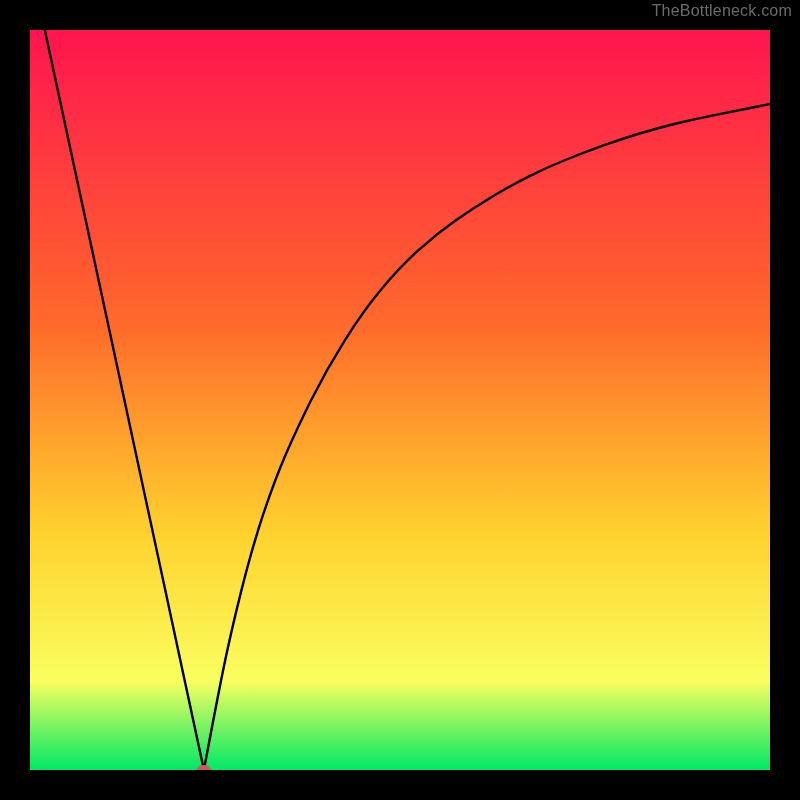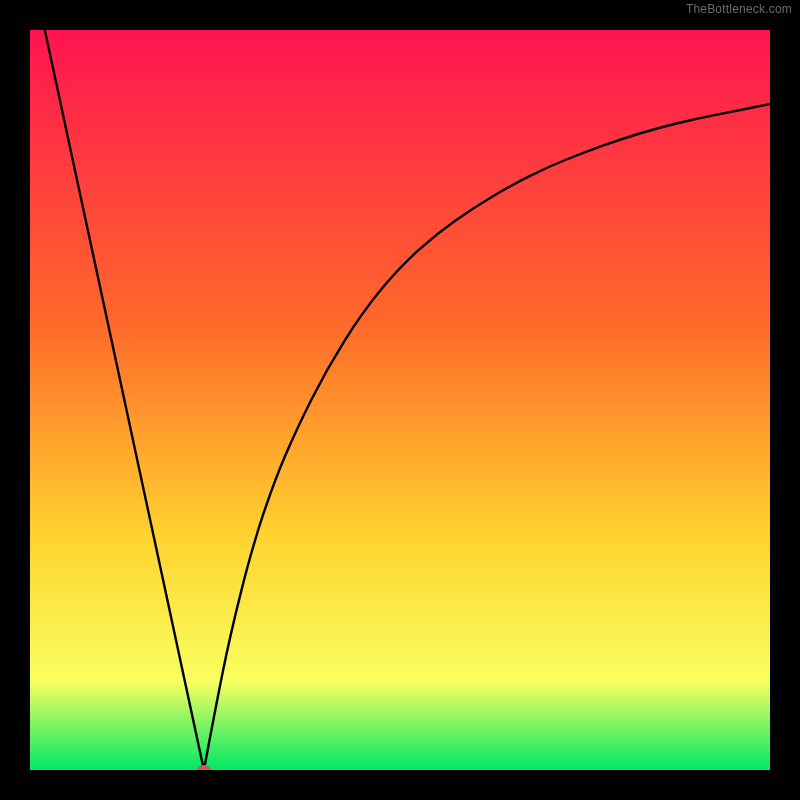--- a/index.html
+++ b/index.html
@@ -14,21 +14,21 @@
   .outer {
     position: relative;
     width: 800px;
     height: 800px;
     background: #000000;
   }
   .attribution {
     position: absolute;
     top: 2px;
     right: 8px;
-    font-size: 12px;
+    font-size: 16px;
     color: #6b6b6b;
     font-weight: 500;
     letter-spacing: 0.2px;
   }
   .plot {
     position: absolute;
     left: 30px;
     top: 30px;
     width: 740px;
     height: 740px;

